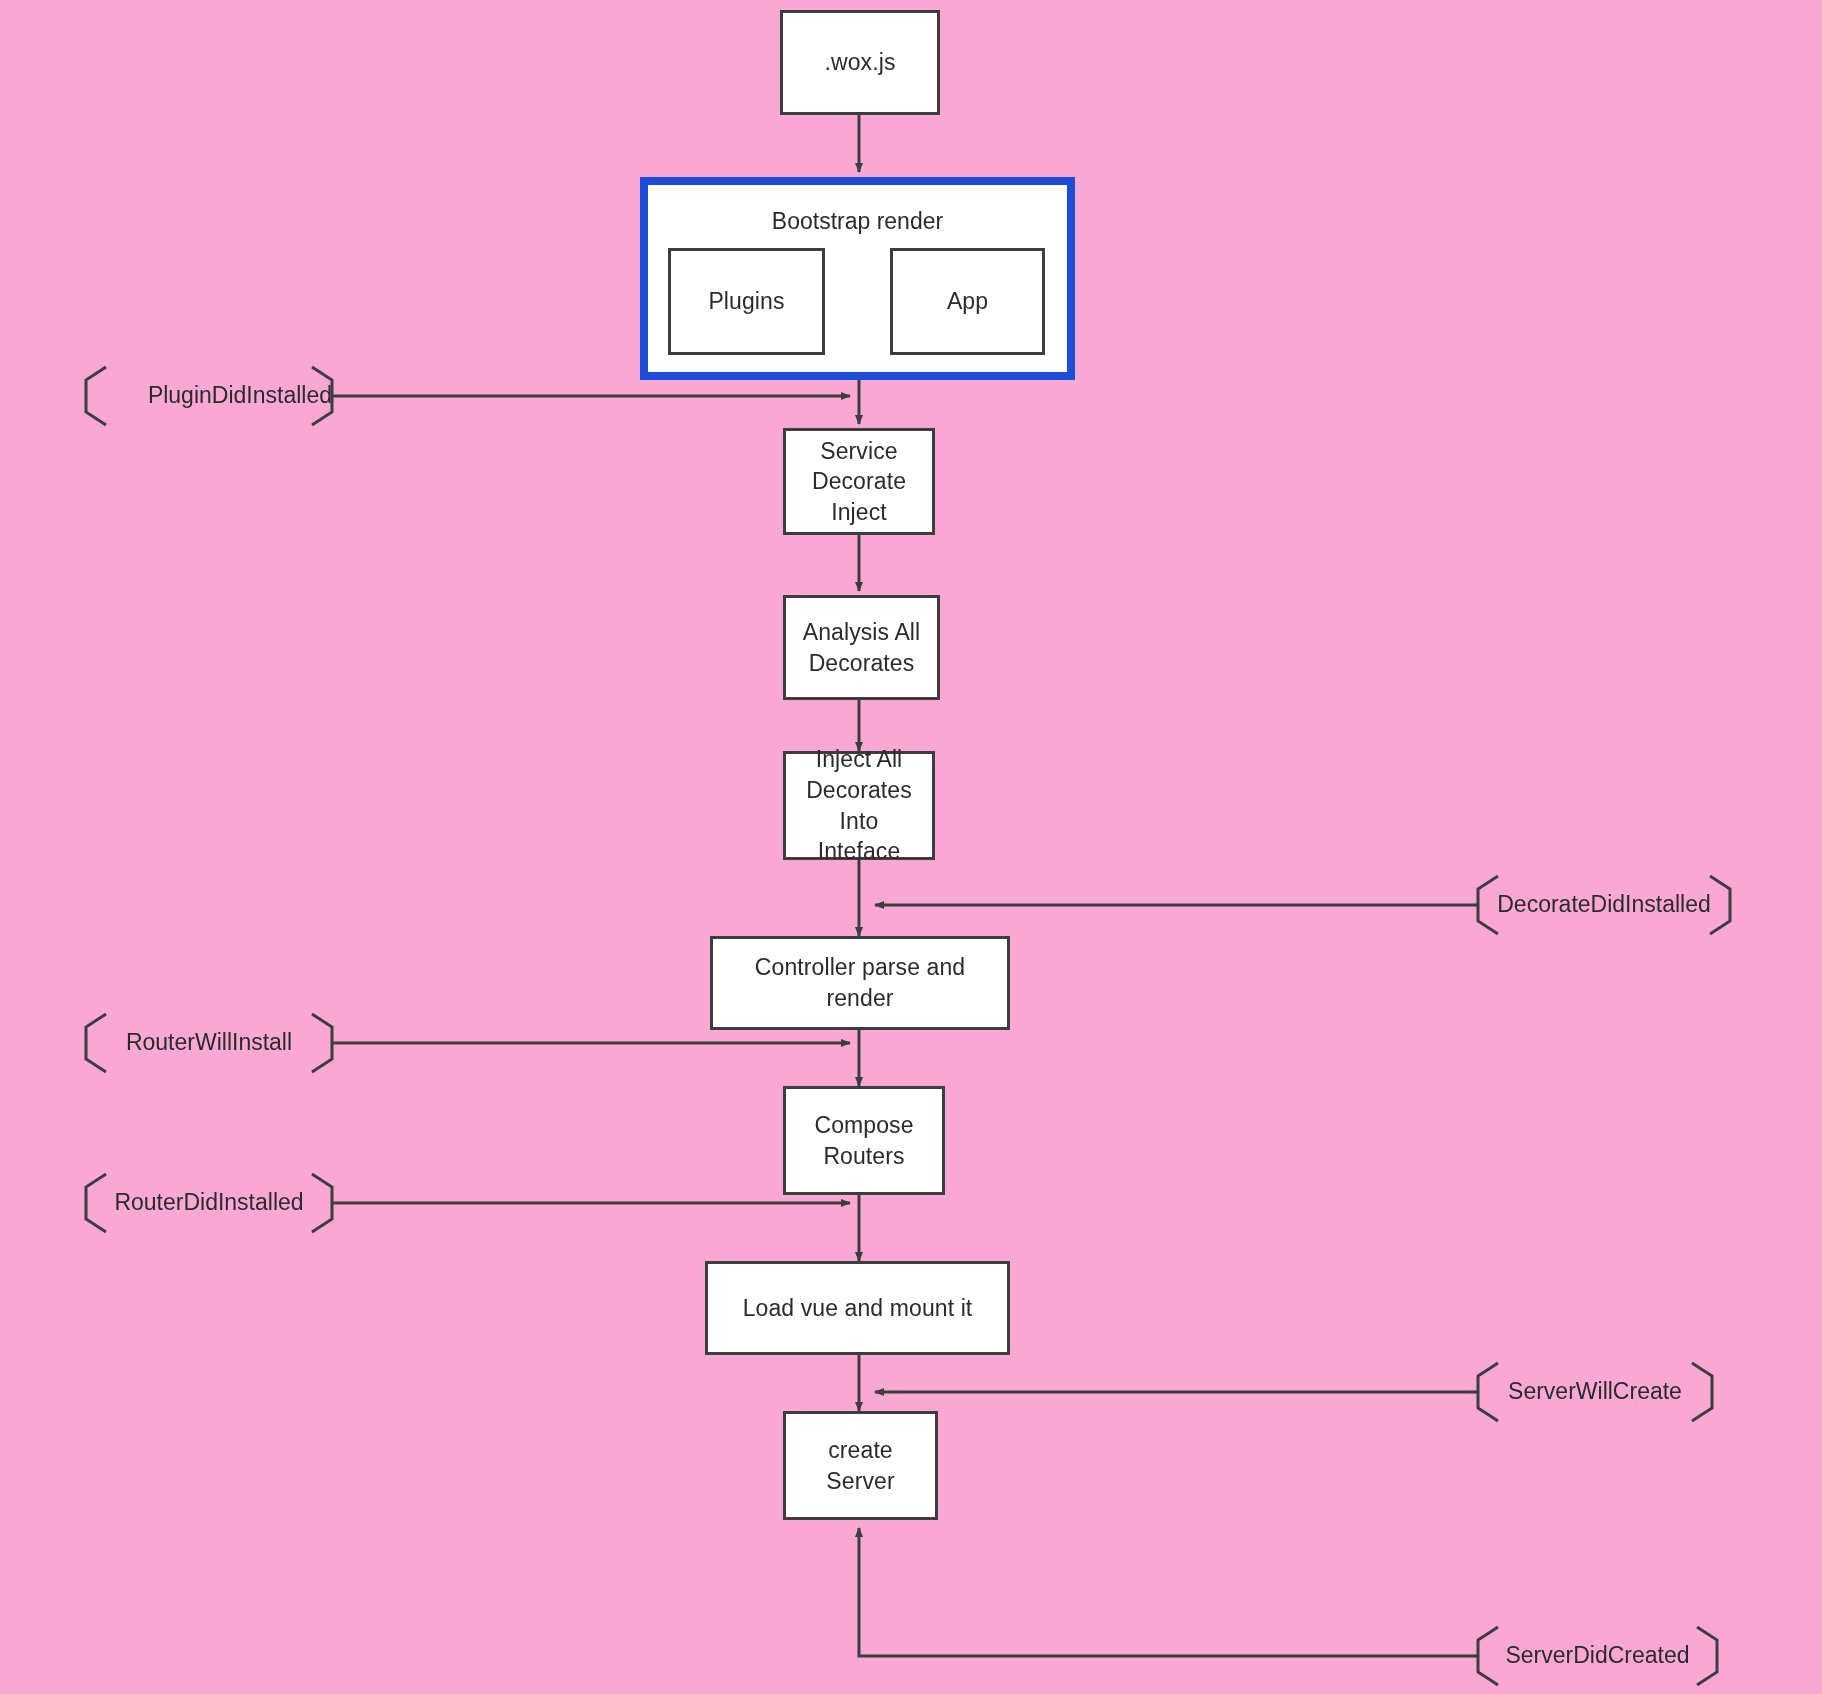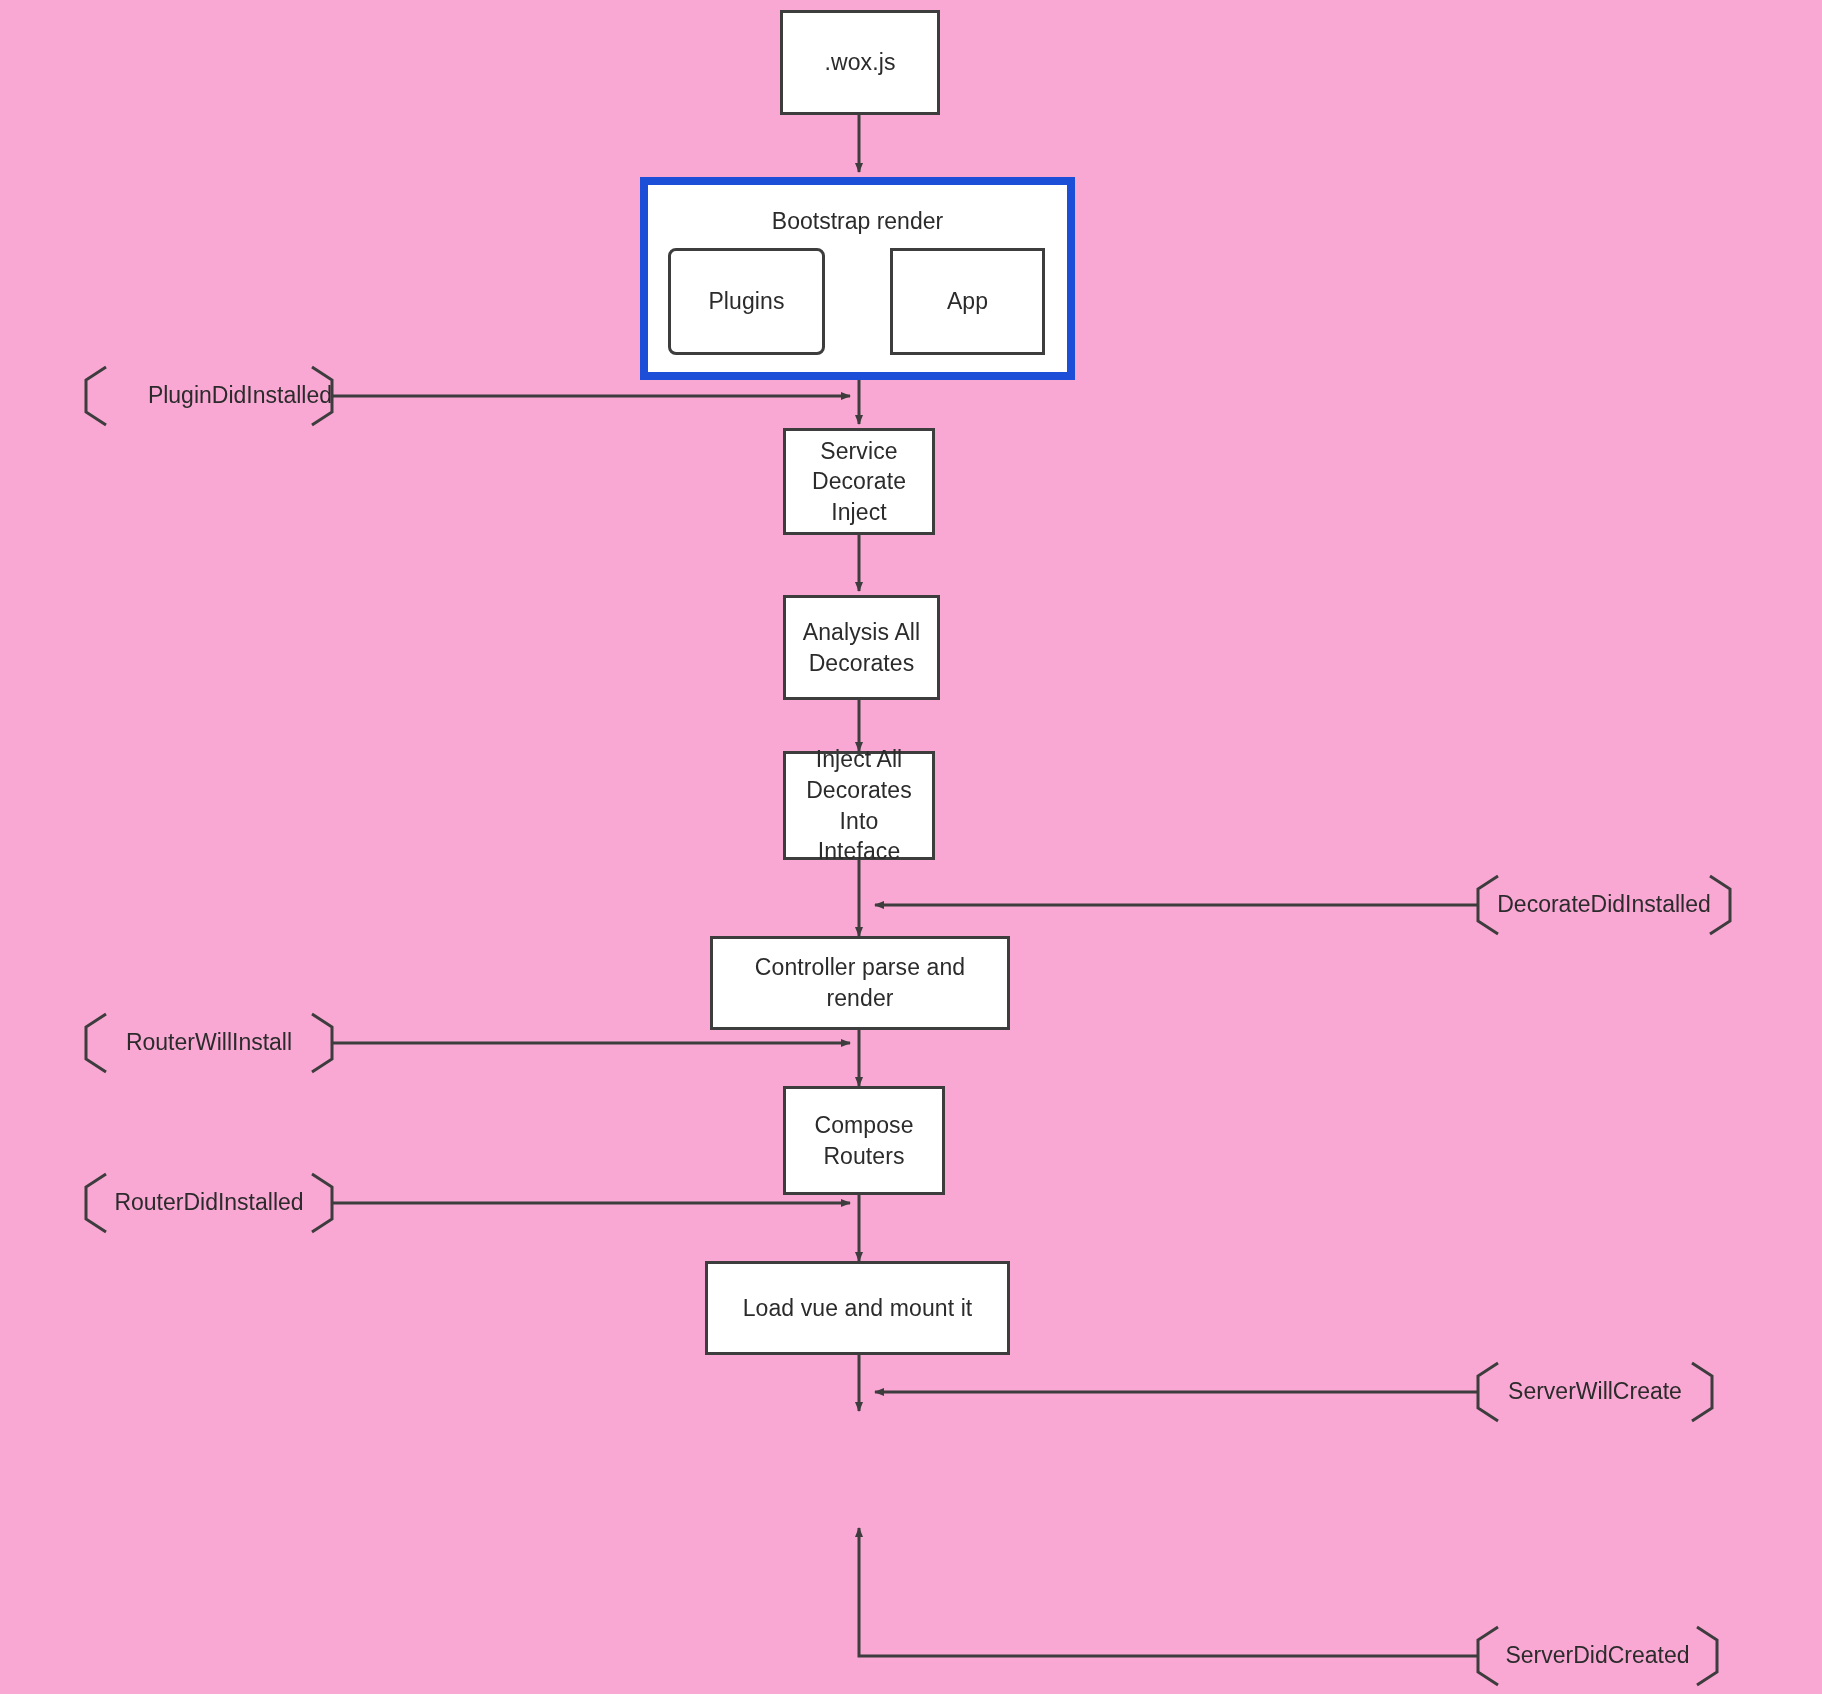--- a/index.html
+++ b/index.html
@@ -118,21 +118,21 @@
   </svg>
 
   <div class="node-box" style="left:780px; top:10px; width:160px; height:105px;">
     <span>.wox.js</span>
   </div>
 
   <div class="group-box" style="left:640px; top:177px; width:435px; height:203px;">
     <div class="group-title" style="top:22px;">Bootstrap render</div>
   </div>
 
-  <div class="node-box" style="left:668px; top:248px; width:157px; height:107px;border-radius:8px;">
+  <div class="node-box" style="left:668px; top:248px; width:157px; height:107px;">
     <span>Plugins</span>
   </div>
 
   <div class="node-box" style="left:890px; top:248px; width:155px; height:107px;">
     <span>App</span>
   </div>
 
   <div class="node-box" style="left:783px; top:428px; width:152px; height:107px;">
     <span>Service
 Decorate
@@ -158,20 +158,24 @@
 
   <div class="node-box" style="left:783px; top:1086px; width:162px; height:109px;">
     <span>Compose
 Routers</span>
   </div>
 
   <div class="node-box" style="left:705px; top:1261px; width:305px; height:94px;">
     <span>Load vue and mount it</span>
   </div>
 
+  <div class="node-box" style="left:783px; top:1411px; width:155px; height:109px;">
+    <span>create
+Server</span>
+  </div>
 
   <svg class="bracket-svg" width="1822" height="1694" viewBox="0 0 1822 1694" xmlns="http://www.w3.org/2000/svg">
     <g stroke="#3d3d3d" stroke-width="3" fill="none" stroke-linecap="butt">
       <path d="M106,367 L86,380 L86,412 L106,425"></path>
       <path d="M312,367 L332,380 L332,412 L312,425"></path>
     </g>
   </svg>
   <div class="hook-label" style="left:86px; top:370px; width:246px; height:52px;justify-content:flex-end;">
     <span>PluginDidInstalled</span>
   </div>

